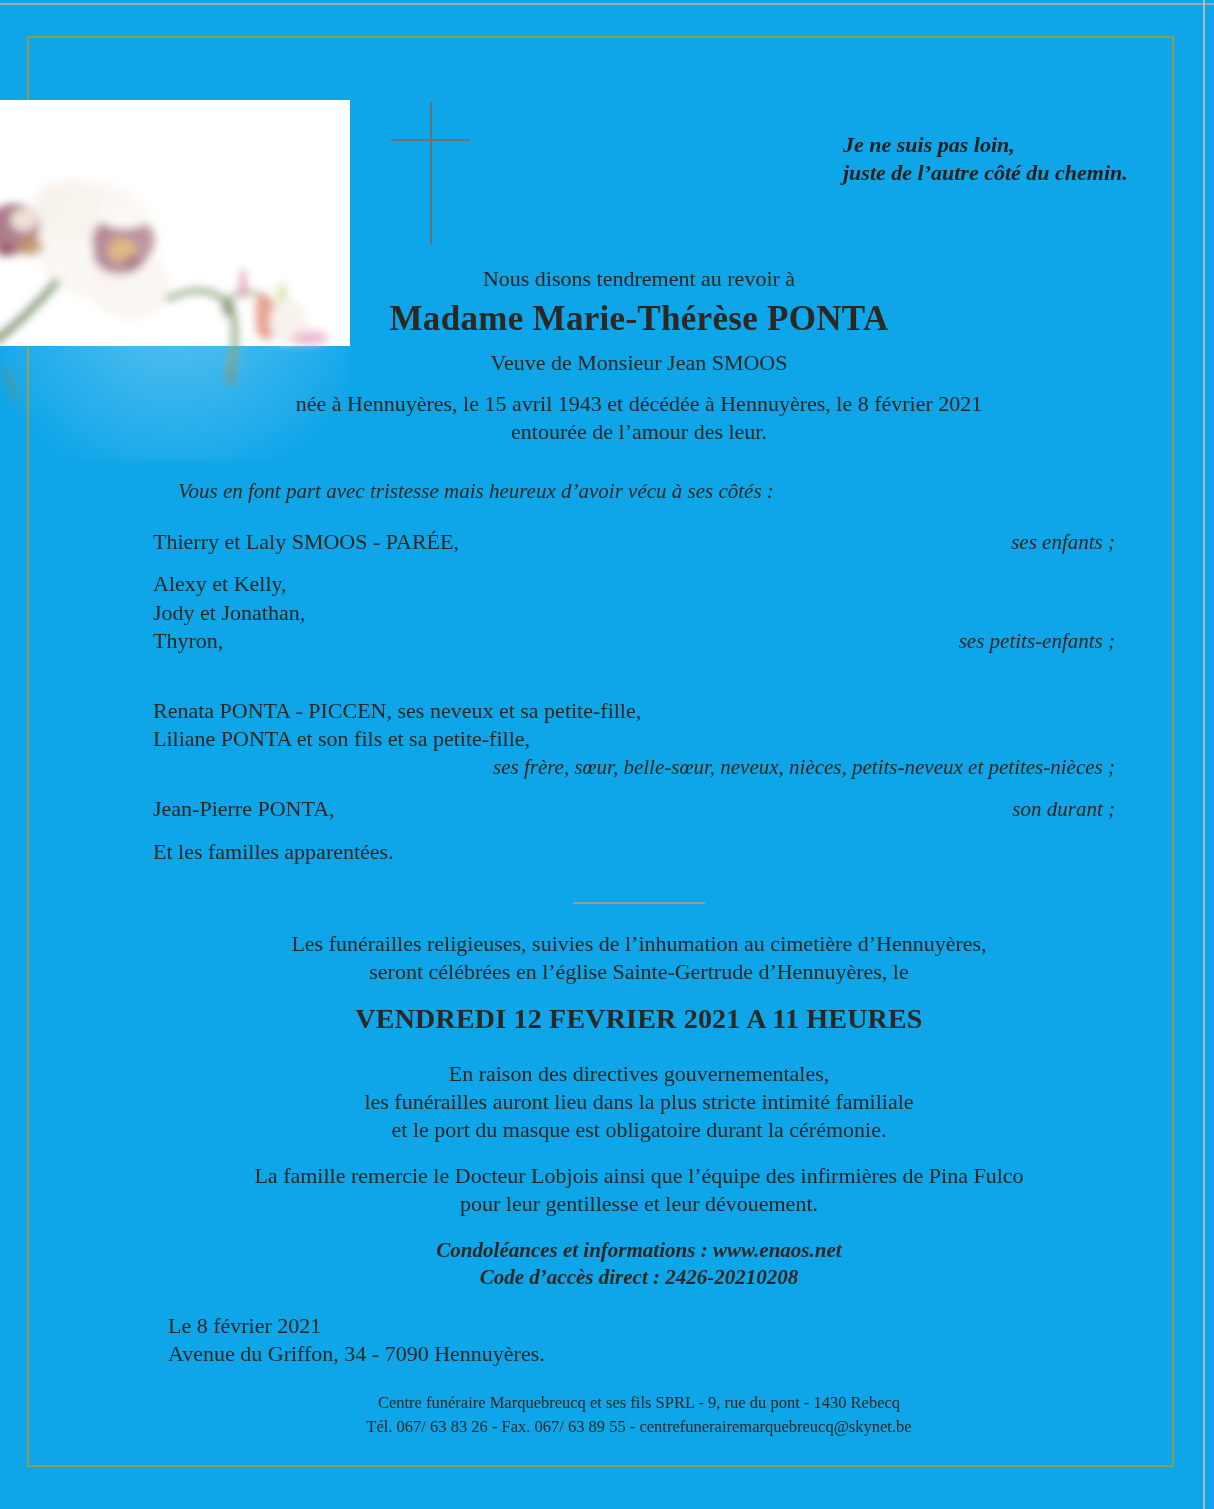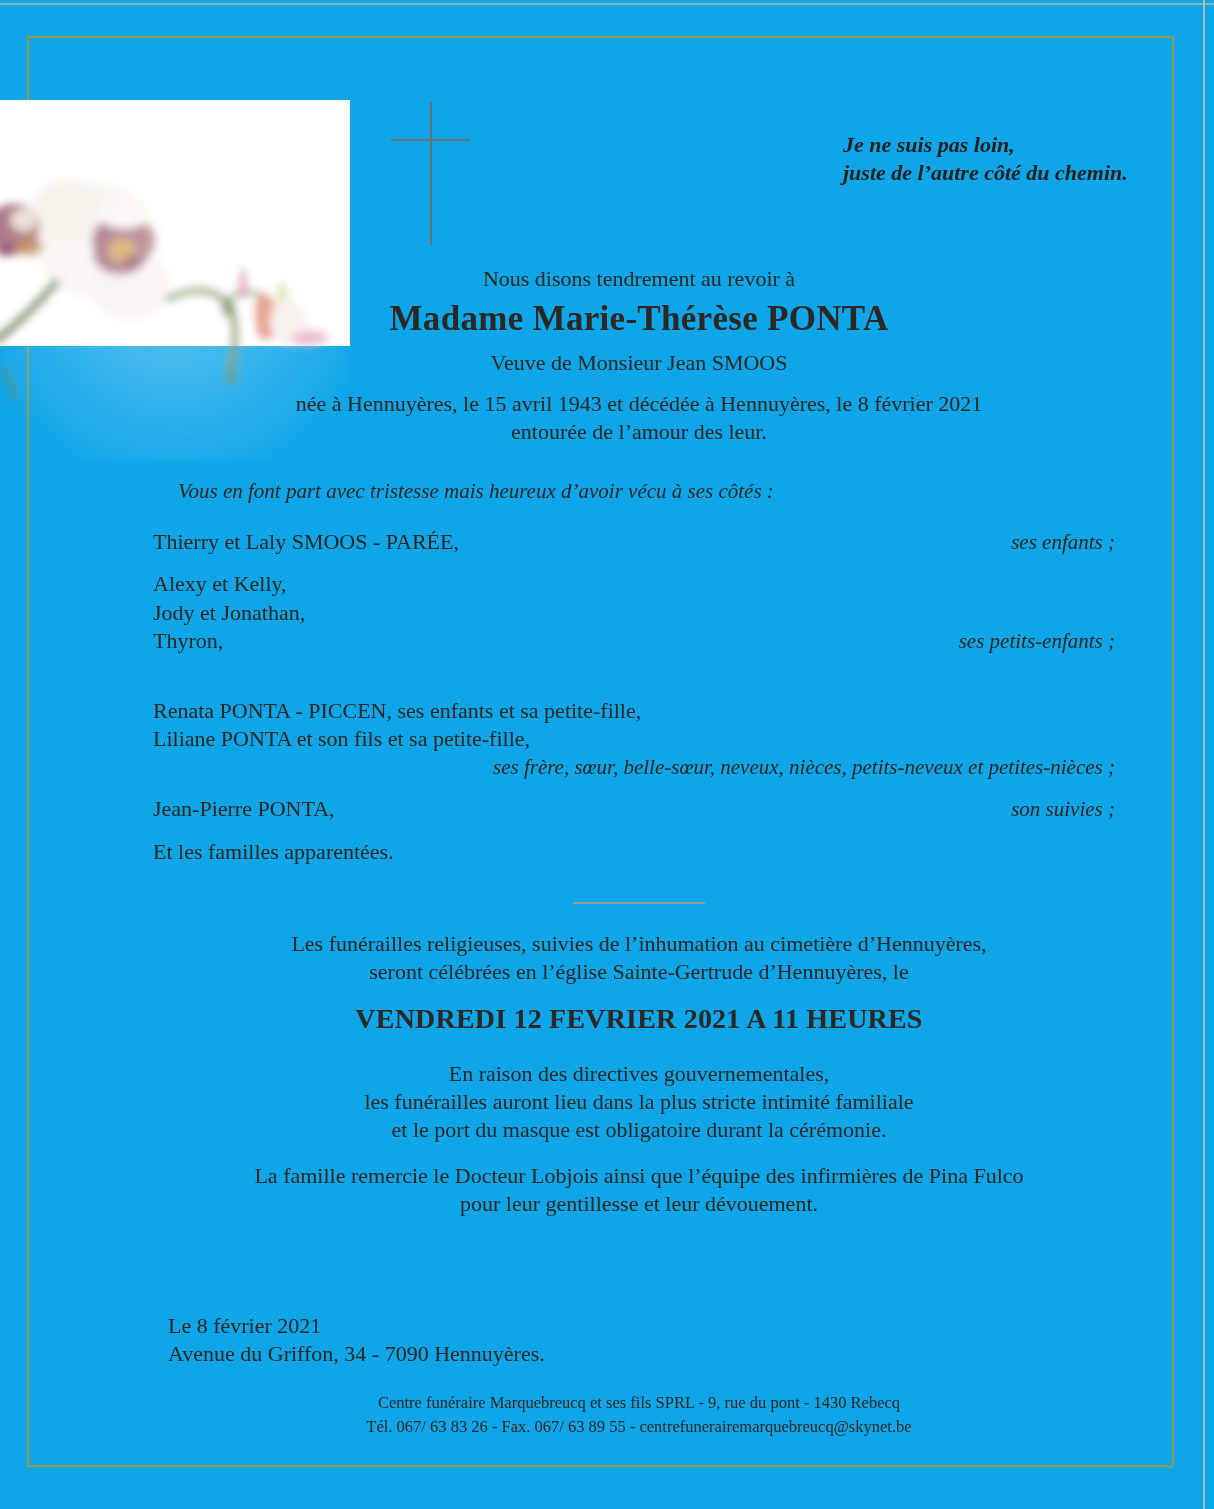--- a/index.html
+++ b/index.html
@@ -151,46 +151,50 @@
   <div class="abs lead">Vous en font part avec tristesse mais heureux d’avoir vécu à ses côtés :</div>
 
   <div class="abs name-line" style="top:529px">Thierry et Laly SMOOS - PARÉE,</div>
   <div class="abs relation" style="top:530px">ses enfants ;</div>
 
   <div class="abs name-line" style="top:571px">Alexy et Kelly,</div>
   <div class="abs name-line" style="top:600px">Jody et Jonathan,</div>
   <div class="abs name-line" style="top:628px">Thyron,</div>
   <div class="abs relation" style="top:629px">ses petits-enfants ;</div>
 
-  <div class="abs name-line" style="top:698px">Renata PONTA - PICCEN, ses enfants et sa petite-fille,</div>
+  <div class="abs name-line" style="top:698px">Renata PONTA - PICCEN, ses neveux et sa petite-fille,</div>
   <div class="abs name-line" style="top:726px">Liliane PONTA et son fils et sa petite-fille,</div>
   <div class="abs relation" style="top:755px">ses frère, sœur, belle-sœur, neveux, nièces, petits-neveux et petites-nièces ;</div>
 
   <div class="abs name-line" style="top:796px">Jean-Pierre PONTA,</div>
-  <div class="abs relation" style="top:797px">son suivies ;</div>
+  <div class="abs relation" style="top:797px">son durant ;</div>
 
   <div class="abs name-line" style="top:839px">Et les familles apparentées.</div>
 
   <div class="abs divider"></div>
 
   <div class="abs centered ceremony">
     <div>Les funérailles religieuses, suivies de l’inhumation au cimetière d’Hennuyères,</div>
     <div>seront célébrées en l’église Sainte-Gertrude d’Hennuyères, le</div>
   </div>
   <div class="abs centered ceremony-datetime">VENDREDI 12 FEVRIER 2021 A 11 HEURES</div>
   <div class="abs centered covid">
     <div>En raison des directives gouvernementales,</div>
     <div>les funérailles auront lieu dans la plus stricte intimité familiale</div>
     <div>et le port du masque est obligatoire durant la cérémonie.</div>
   </div>
   <div class="abs centered thanks">
     <div>La famille remercie le Docteur Lobjois ainsi que l’équipe des infirmières de Pina Fulco</div>
     <div>pour leur gentillesse et leur dévouement.</div>
   </div>
 
+  <div class="abs centered condolences">
+    <div>Condoléances et informations : www.enaos.net</div>
+    <div>Code d’accès direct : 2426-20210208</div>
+  </div>
 
   <div class="abs date-place">
     <div>Le 8 février 2021</div>
     <div>Avenue du Griffon, 34 - 7090 Hennuyères.</div>
   </div>
   <div class="abs centered funeral-home">
     <div>Centre funéraire Marquebreucq et ses fils SPRL - 9, rue du pont - 1430 Rebecq</div>
     <div>Tél. 067/ 63 83 26 - Fax. 067/ 63 89 55 - centrefunerairemarquebreucq@skynet.be</div>
   </div>
 

